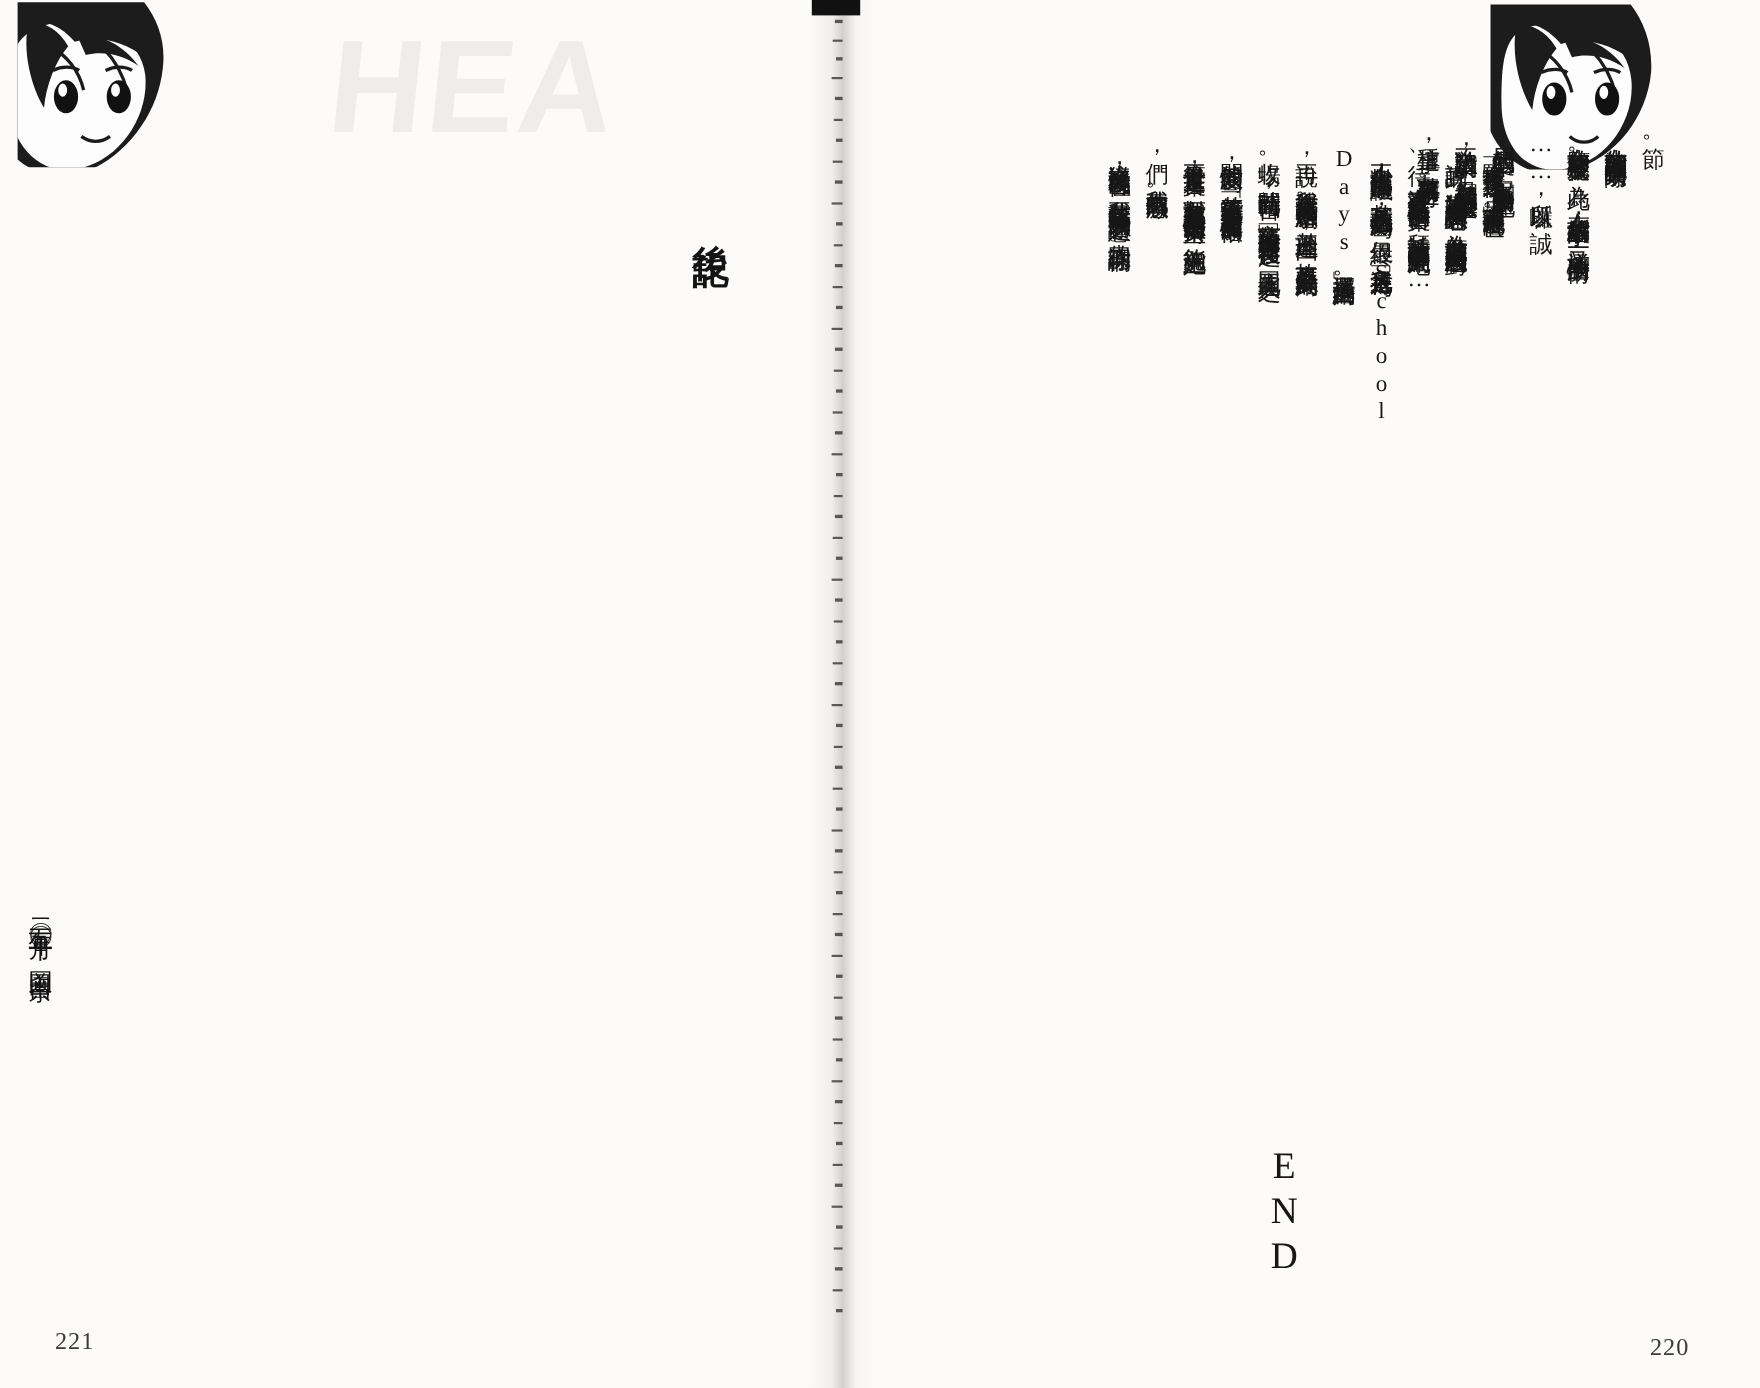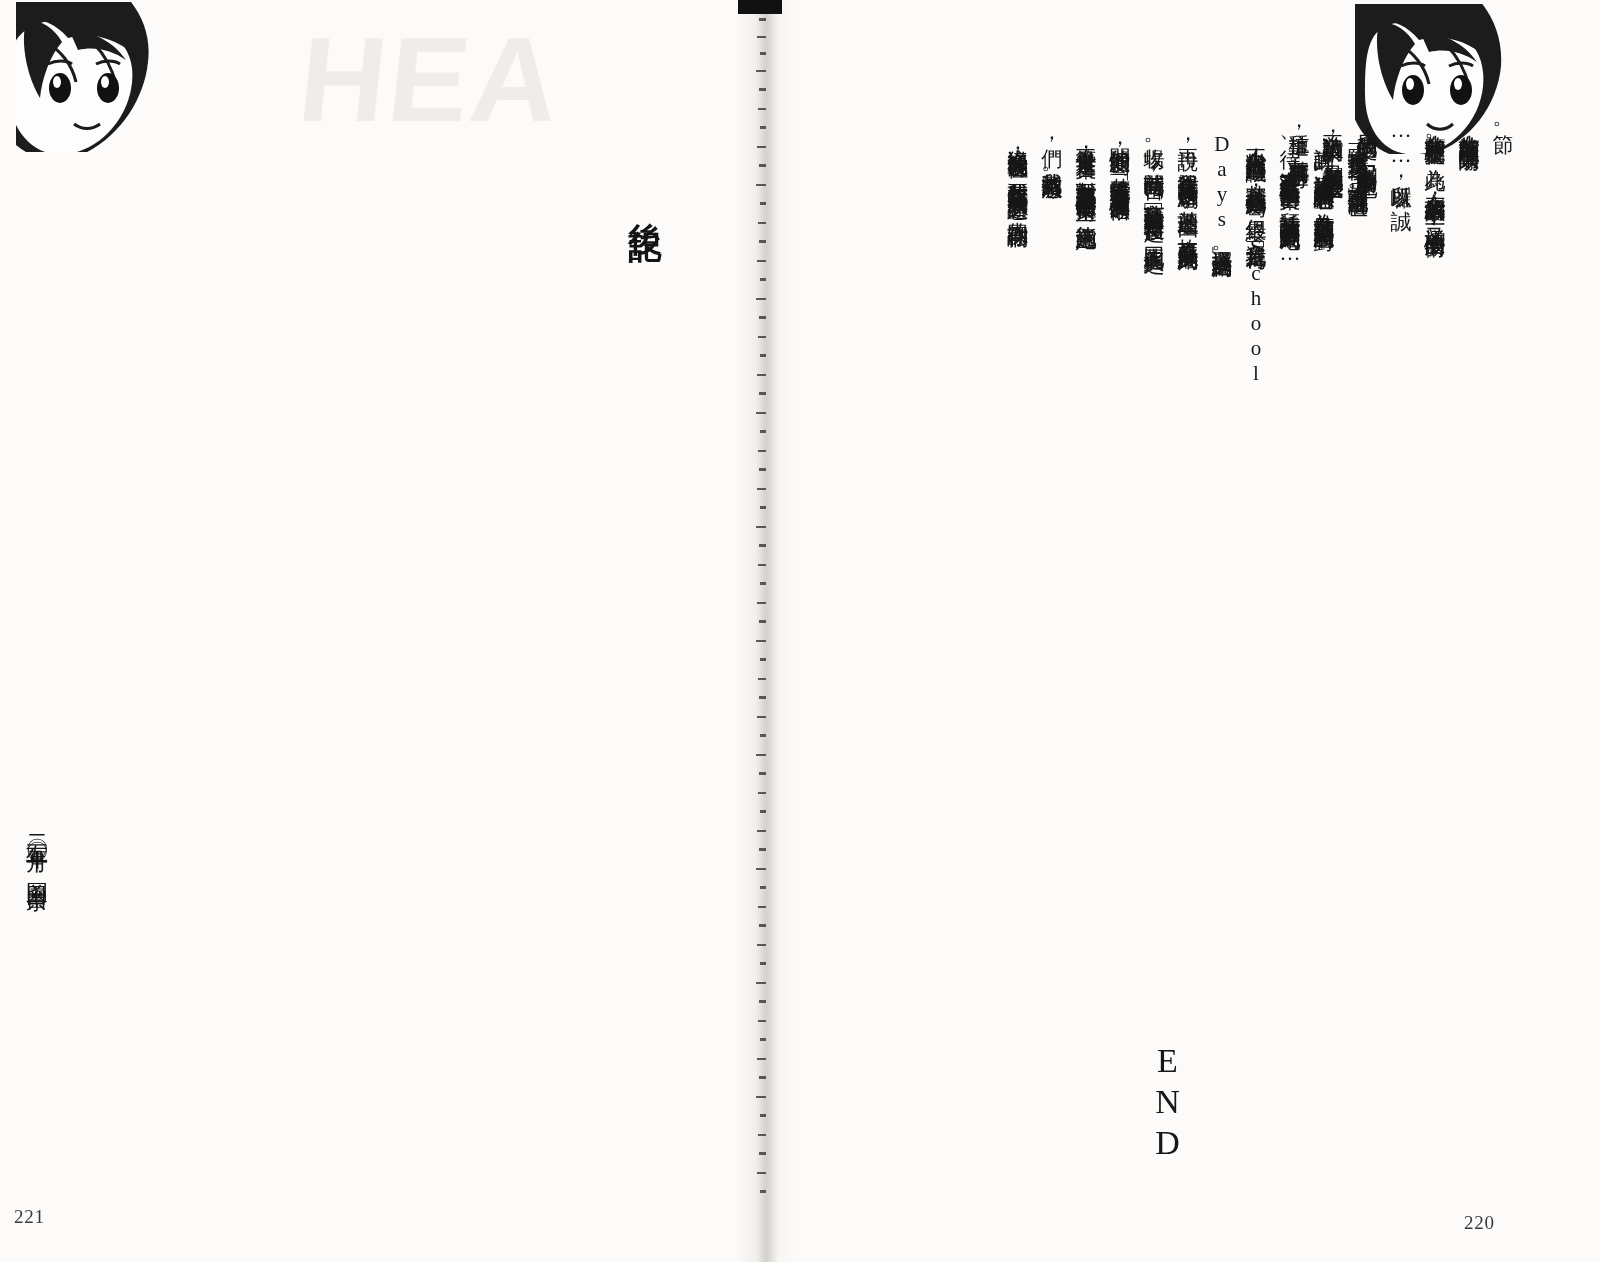--- a/index.html
+++ b/index.html
@@ -134,23 +134,24 @@
     font-size: 22px;
     letter-spacing: 0.14em;
     color: #141414;
     height: 340px;
   }
 
   
   .folio {
     position: absolute;
     font-family: "Liberation Serif", "DejaVu Serif", serif;
-    font-size: 19px;
+    font-size: 22px;
     color: #3a3a3a;
     letter-spacing: 0.04em;
+    margin-left: 36px;
   }
   .folio-left  { left: 14px;   top: 1206px; }
   .folio-right { left: 1464px; top: 1212px; text-align: center; }
 
   
   .ghost {
     position: absolute;
     left: 300px;
     top: 10px;
     font-size: 120px;

